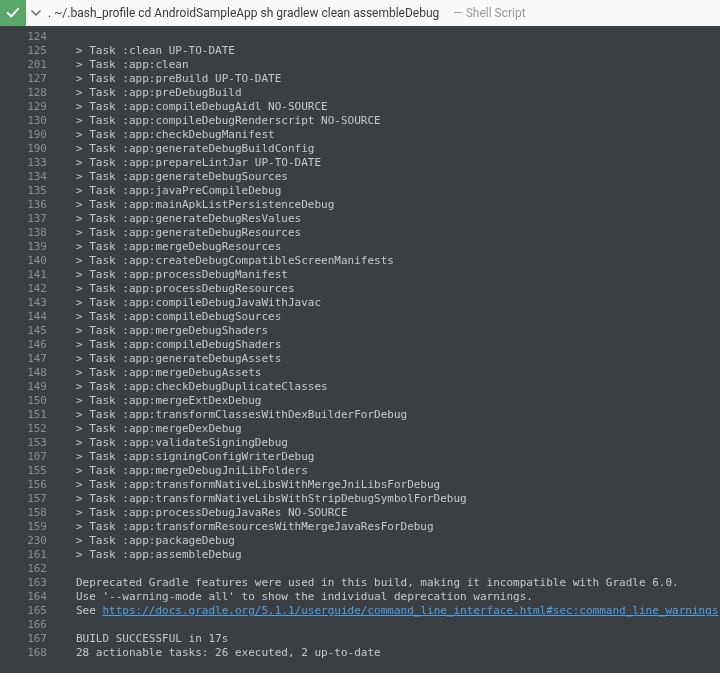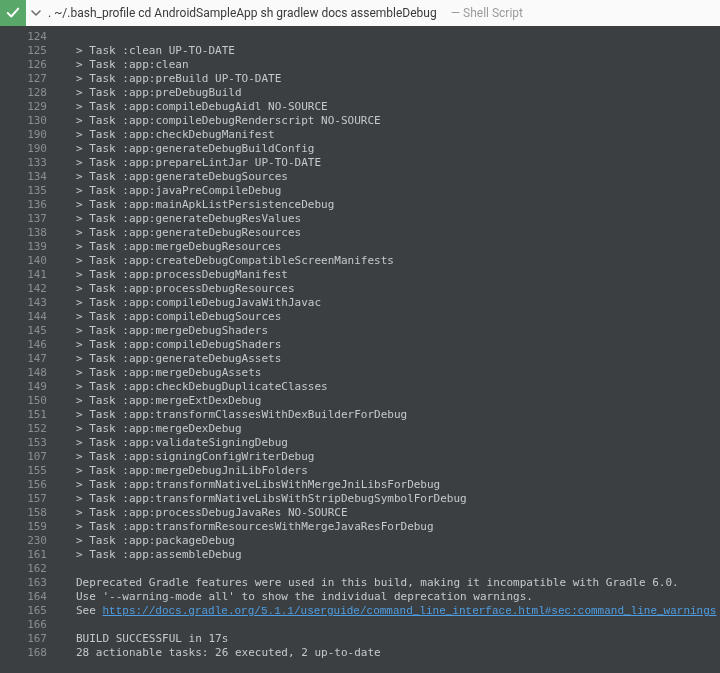--- a/index.html
+++ b/index.html
@@ -9,45 +9,45 @@
   .status-box svg { width: 14px; height: 14px; }
   .chevron { width: 20px; display: flex; align-items: center; justify-content: center; color: #6e6e6e; cursor: pointer; }
   .chevron svg { width: 10px; height: 10px; }
   .hdr-title { flex: 0 0 auto; padding: 0 2px; color: #3a3a3a; }
   .hdr-sub   { padding-left: 12px; color: #9b9b9b; }
   .console { position: relative; height: 647px; background: #3b3f41; display: flex; }
   .gutter { width: 55px; text-align: right; padding: 4px 8px 4px 16px; color: #8a8e90; font-size: 11px; line-height: 14px; user-select: none; }
   .gutter div { height: 14px; }
   .lines  { flex: 1; padding: 4px 6px 4px 10px; font-size: 11px; line-height: 14px; color: #c4c9cc; white-space: pre; overflow: hidden; }
   .lines .row { height: 14px; display: block; margin-left: 11px; }
-  .link { color: #4f9ee3; text-decoration: underline; cursor: pointer; font-family: Liberation Mono, monospace; }
+  .link { color: #4f9ee3; text-decoration: underline; cursor: pointer; }
 </style>
 </head>
 <body>
 
 <div class="header">
   <div class="status-box">
     <svg viewBox="0 0 16 16">
         <path d="M2 8 L6 12 L14 3" stroke="#fff" stroke-width="2.2" fill="none" stroke-linecap="round" stroke-linejoin="round"></path>
       </svg>
   </div>
   <div class="chevron">
     <svg viewBox="0 0 10 10">
         <path d="M1 3 L5 7 L9 3" stroke="#6e6e6e" stroke-width="1.6" fill="none" stroke-linecap="round" stroke-linejoin="round"></path>
       </svg>
   </div>
-  <span class="hdr-title">. ~/.bash_profile cd AndroidSampleApp sh gradlew docs assembleDebug</span>
+  <span class="hdr-title">. ~/.bash_profile cd AndroidSampleApp sh gradlew clean assembleDebug</span>
   <span class="hdr-sub">— Shell Script</span>
 </div>
 
 <div class="console">
   <div class="gutter" id="gutter">
       <div>124</div>
       <div>125</div>
-      <div>126</div>
+      <div>201</div>
       <div>127</div>
       <div>128</div>
       <div>129</div>
       <div>130</div>
       <div>190</div>
       <div>190</div>
       <div>133</div>
       <div>134</div>
       <div>135</div>
       <div>136</div>

